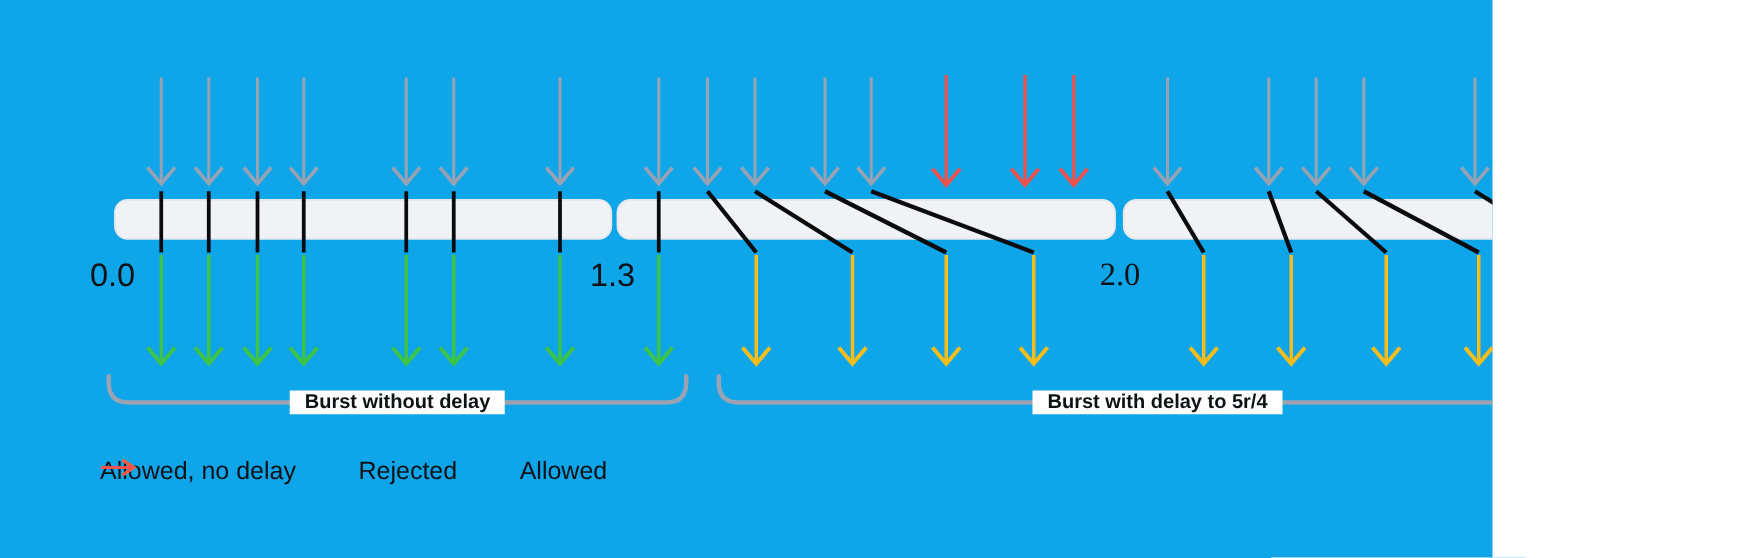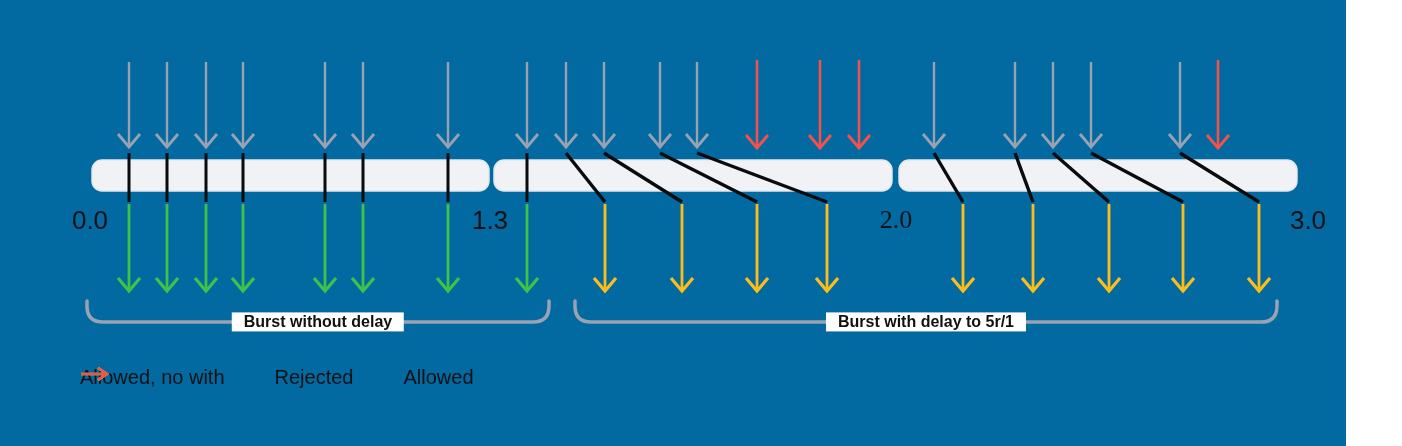--- a/index.html
+++ b/index.html
@@ -1,19 +1,19 @@
 <!DOCTYPE html>
 <html><head>
 <meta charset="utf-8">
 <style>
   html,body{margin:0;padding:0;background:#ffffff;}
   .canvas{
     position:relative;
-    width:1346px;height:446px;
-    background:#0369a1;
+    width:1194px;height:446px;
+    background:#0ea5e9;
     font-family:"Liberation Sans","DejaVu Sans",sans-serif;
     overflow:hidden;
   }
   .canvas svg{position:absolute;left:0;top:0;}
   .time-label{
     position:absolute;top:206px;
     transform:translateX(-50%);
     font-size:26px;font-weight:500;color:#0f1115;
     white-space:nowrap;line-height:1.1;
   }
@@ -138,29 +138,29 @@
       <path d="M 87 301 L 87 306 Q 87 322 103 322 L 533 322 Q 549 322 549 306 L 549 301" fill="none" stroke="#9aa3b2" stroke-width="3.5" stroke-linecap="round"></path>
       <path d="M 575 301 L 575 306 Q 575 322 591 322 L 1261 322 Q 1277 322 1277 306 L 1277 301" fill="none" stroke="#9aa3b2" stroke-width="3.5" stroke-linecap="round"></path>
     </svg>
 
   <div class="time-label" id="time-label-0" style="left: 90px;">0.0</div>
   <div class="time-label" id="time-label-1" style="left: 490px;">1.3</div>
   <div class="time-label" id="time-label-2" style="left: 896px; font-family: Liberation Serif, serif;">2.0</div>
   <div class="time-label" id="time-label-3" style="left: 1308px;">3.0</div>
 
   <span class="brace-label" id="brace-label-0" style="left: 318px;">Burst without delay</span>
-  <span class="brace-label" id="brace-label-1" style="left: 926px;">Burst with delay to 5r/1</span>
+  <span class="brace-label" id="brace-label-1" style="left: 926px;">Burst with delay to 5r/4</span>
 
   <div class="legend">
     <div class="legend-item">
       <svg width="30" height="16" viewBox="0 0 30 16" class="legend-arrow">
         <line x1="1" y1="8" x2="26" y2="8" stroke-width="2.4" fill="none" stroke="#3dc348"></line>
         <polyline points="18,2 27,8 18,14" stroke-width="2.4" fill="none" stroke="#3dc348"></polyline>
       </svg>
-      <span class="legend-text">Allowed, no with</span>
+      <span class="legend-text">Allowed, no delay</span>
     </div>
     <div class="legend-item">
       <svg width="30" height="16" viewBox="0 0 30 16" class="legend-arrow">
         <line x1="1" y1="8" x2="26" y2="8" stroke-width="2.4" fill="none" stroke="#fcbd1a"></line>
         <polyline points="18,2 27,8 18,14" stroke-width="2.4" fill="none" stroke="#fcbd1a"></polyline>
       </svg>
       <span class="legend-text">Rejected</span>
     </div>
     <div class="legend-item">
       <svg width="30" height="16" viewBox="0 0 30 16" class="legend-arrow">

